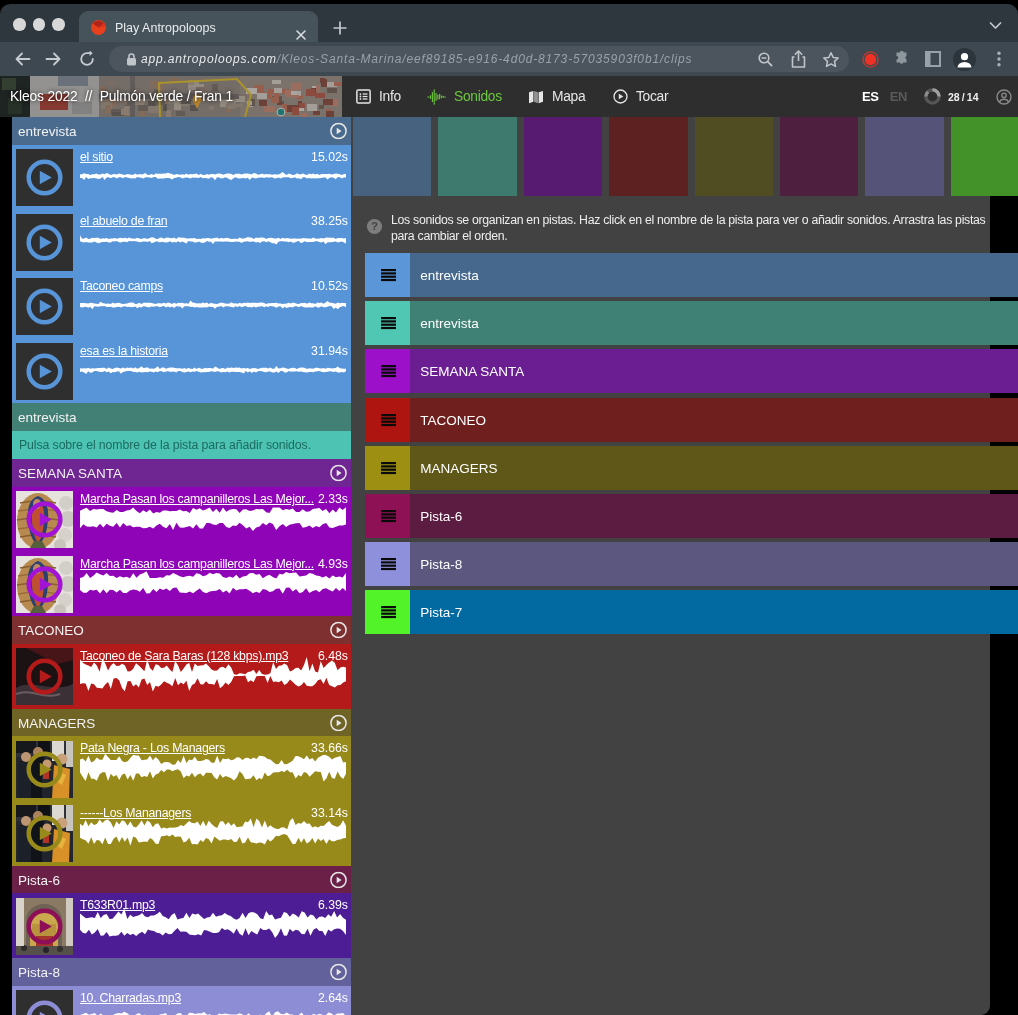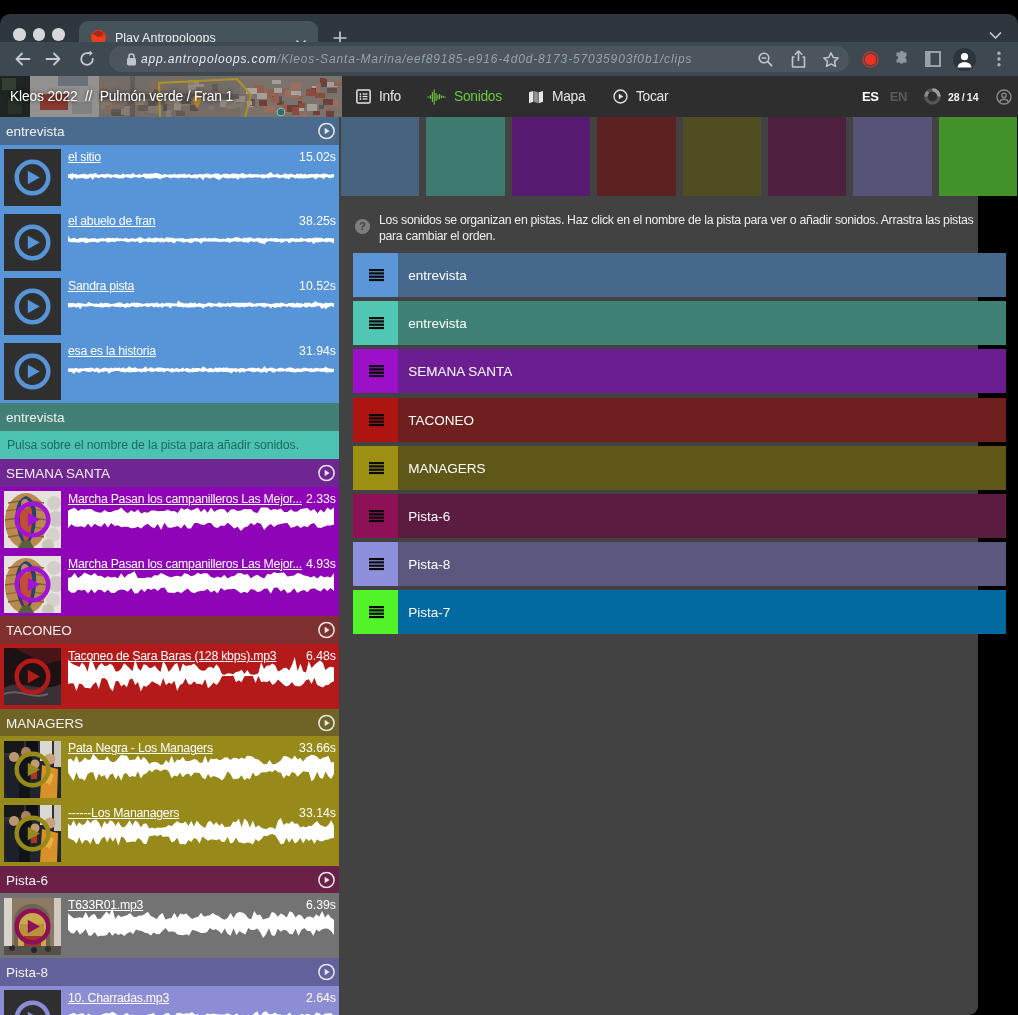--- a/index.html
+++ b/index.html
@@ -1,29 +1,29 @@
 <!DOCTYPE html>
 <html><head><meta charset="utf-8">
 <style>
 * { margin:0; padding:0; box-sizing:border-box; }
 html,body { width:1018px; height:1015px; overflow:hidden; background:#000;
   font-family:"Liberation Sans", sans-serif; }
-#tabbar { position:absolute; left:0; top:14px; width:1018px; height:49px;
+#tabbar { position:absolute; left:0; top:4px; width:1018px; height:49px;
   background:#2e373d; border-radius:10px 10px 0 0; }
 .tl { position:absolute; top:14px; width:12.5px; height:12.5px; border-radius:50%; background:#d7d7d7; }
 #tab { position:absolute; left:79px; top:7px; width:239px; height:35px; background:#46535b;
   border-radius:9px 9px 0 0; }
 #tabtitle { position:absolute; left:36px; top:10px; font-size:12.5px; color:#e9ebed; }
 #navbar { position:absolute; left:0; top:42px; width:1018px; height:34px; background:#3e4850; }
 #pill { position:absolute; left:109px; top:4px; width:740px; height:26px; background:#4c555d; border-radius:13px; }
 #urltxt { position:absolute; left:32px; top:6px; font-size:12px; color:#e9ebed; white-space:nowrap; letter-spacing:0.85px;font-style:italic;}
 #urltxt .g { color:#99a1a8; }
 #appbar { position:absolute; left:0; top:76px; width:1018px; height:41px; background:#2e2e2e; }
 .anav { position:absolute; top:0; height:41px; display:flex; align-items:center; gap:8px; color:#e6e6e6; font-size:13.8px; letter-spacing:-0.3px; }
-#main { position:absolute; left:0; top:117px; width:978px; height:898px; background:#424242;border-radius:9px; }
+#main { position:absolute; left:12px; top:117px; width:978px; height:898px; background:#424242;border-radius:9px; }
 #left { position:absolute; left:0; top:0; width:339px; height:898px; }
 .sec-hdr { position:relative; width:339px; color:#f2f2f2; font-size:13.5px; font-weight:400;}
 .sec-hdr span { position:absolute; left:6px; top:50%; transform:translateY(-50%); }
 .playall { position:absolute; right:4px; top:50%; transform:translateY(-50%); }
 .clip { position:relative; width:339px; }
 .thumb { position:absolute; left:3.5px; top:4.2px; width:57px; height:57px; background:#2f2f2f; overflow:hidden;}
 .ctitle { position:absolute; left:68px; top:5px; font-size:12.3px; letter-spacing:-0.25px; color:#fff; white-space:nowrap;text-decoration:underline; }
 .cdur { position:absolute; right:3px; top:5px; font-size:12.3px; color:#fff; }
 #right { position:absolute; left:339px; top:0; width:679px; height:898px; }
 .sq { position:absolute; top:0; width:78.4px; height:79px; }
@@ -348,21 +348,21 @@
           <path d="M68.0 26.3 L70.0 29.8 L72.1 29.6 L74.1 28.5 L76.2 29.9 L78.2 29.7 L80.3 28.8 L82.3 29.0 L84.4 28.8 L86.4 28.7 L88.5 29.9 L90.5 29.3 L92.6 29.4 L94.6 29.1 L96.6 29.9 L98.7 29.4 L100.7 29.4 L102.8 29.1 L104.8 29.7 L106.9 29.0 L108.9 28.7 L111.0 29.2 L113.0 28.8 L115.1 29.4 L117.1 28.5 L119.2 29.5 L121.2 29.6 L123.2 29.8 L125.3 28.7 L127.3 29.4 L129.4 29.9 L131.4 29.2 L133.5 29.3 L135.5 29.9 L137.6 29.0 L139.6 28.2 L141.7 28.4 L143.7 29.8 L145.8 30.0 L147.8 28.7 L149.8 28.6 L151.9 29.7 L153.9 28.7 L156.0 28.6 L158.0 28.9 L160.1 29.2 L162.1 28.6 L164.2 30.0 L166.2 28.3 L168.3 28.5 L170.3 28.8 L172.4 28.8 L174.4 29.5 L176.4 29.5 L178.5 29.3 L180.5 29.3 L182.6 29.1 L184.6 29.9 L186.7 29.8 L188.7 29.9 L190.8 29.2 L192.8 29.4 L194.9 29.0 L196.9 28.9 L199.0 29.8 L201.0 29.2 L203.0 29.1 L205.1 28.5 L207.1 29.7 L209.2 28.7 L211.2 29.6 L213.3 29.0 L215.3 28.7 L217.4 29.6 L219.4 29.9 L221.5 29.8 L223.5 29.8 L225.6 30.0 L227.6 28.5 L229.6 29.4 L231.7 29.6 L233.7 29.1 L235.8 28.1 L237.8 28.5 L239.9 28.8 L241.9 29.9 L244.0 28.6 L246.0 28.9 L248.1 28.5 L250.1 28.6 L252.2 28.7 L254.2 29.9 L256.2 29.0 L258.3 28.8 L260.3 28.9 L262.4 29.6 L264.4 29.6 L266.5 28.7 L268.5 30.0 L270.6 28.7 L272.6 29.6 L274.7 28.9 L276.7 29.3 L278.8 29.8 L280.8 29.4 L282.8 29.4 L284.9 29.8 L286.9 29.6 L289.0 29.8 L291.0 28.9 L293.1 29.2 L295.1 29.5 L297.2 29.6 L299.2 29.8 L301.3 28.5 L303.3 29.4 L305.4 29.8 L307.4 29.4 L309.4 29.0 L311.5 29.6 L313.5 28.8 L315.6 28.5 L317.6 28.8 L319.7 28.8 L321.7 28.7 L323.8 29.9 L325.8 28.9 L327.9 28.9 L329.9 29.0 L332.0 29.4 L334.0 28.9 L334.0 34.4 L332.0 33.4 L329.9 32.6 L327.9 32.9 L325.8 33.5 L323.8 32.6 L321.7 32.8 L319.7 33.2 L317.6 33.2 L315.6 33.3 L313.5 35.2 L311.5 32.6 L309.4 33.4 L307.4 33.0 L305.4 32.2 L303.3 32.2 L301.3 32.9 L299.2 33.0 L297.2 32.9 L295.1 33.3 L293.1 32.2 L291.0 33.3 L289.0 34.2 L286.9 32.1 L284.9 32.4 L282.8 33.5 L280.8 33.8 L278.8 32.5 L276.7 33.2 L274.7 32.4 L272.6 32.6 L270.6 32.2 L268.5 32.2 L266.5 32.8 L264.4 35.4 L262.4 34.3 L260.3 34.2 L258.3 33.3 L256.2 32.3 L254.2 33.3 L252.2 32.3 L250.1 32.6 L248.1 34.1 L246.0 32.9 L244.0 33.5 L241.9 32.5 L239.9 32.4 L237.8 33.0 L235.8 32.2 L233.7 32.4 L231.7 32.7 L229.6 33.9 L227.6 32.8 L225.6 32.7 L223.5 32.6 L221.5 33.1 L219.4 33.0 L217.4 32.7 L215.3 32.6 L213.3 32.4 L211.2 32.8 L209.2 32.4 L207.1 32.6 L205.1 32.5 L203.0 32.5 L201.0 35.0 L199.0 32.7 L196.9 32.8 L194.9 32.1 L192.8 33.5 L190.8 34.0 L188.7 33.6 L186.7 32.4 L184.6 33.5 L182.6 33.4 L180.5 32.6 L178.5 32.5 L176.4 32.0 L174.4 34.5 L172.4 33.4 L170.3 32.5 L168.3 33.5 L166.2 32.2 L164.2 33.5 L162.1 33.0 L160.1 33.6 L158.0 32.3 L156.0 33.2 L153.9 33.6 L151.9 33.3 L149.8 32.8 L147.8 33.4 L145.8 32.6 L143.7 32.5 L141.7 33.4 L139.6 34.2 L137.6 32.1 L135.5 33.1 L133.5 32.4 L131.4 32.6 L129.4 33.1 L127.3 33.2 L125.3 32.4 L123.2 32.3 L121.2 32.1 L119.2 32.3 L117.1 32.0 L115.1 33.3 L113.0 32.8 L111.0 32.8 L108.9 33.5 L106.9 33.2 L104.8 32.1 L102.8 32.6 L100.7 32.2 L98.7 33.5 L96.6 33.6 L94.6 32.7 L92.6 32.9 L90.5 33.1 L88.5 33.5 L86.4 34.2 L84.4 33.5 L82.3 32.4 L80.3 33.5 L78.2 33.4 L76.2 33.4 L74.1 33.1 L72.1 33.5 L70.0 33.0 L68.0 32.2 Z" fill="#fff"></path>
         </svg>
       </div>
 <div class="clip" style="height:64.7px;background:#5794d8">
         <div class="thumb">
           <svg style="position:absolute;left:0;top:0" width="57" height="57" viewBox="0 0 57 57">
 <circle cx="28.5" cy="28.5" r="15.8" stroke="#5794d8" stroke-width="4.5" fill="none"></circle>
 <path d="M23.8 21.8 L35.8 28.5 L23.8 35.2 Z" fill="#5794d8"></path>
           </svg>
         </div>
-        <span class="ctitle">Sandra pista</span>
+        <span class="ctitle">Taconeo camps</span>
         <span class="cdur">10.52s</span>
         <svg style="position:absolute;left:0;top:0" width="339" height="64.7" viewBox="0 0 339 64.7">
           <path d="M68.0 29.1 L70.0 29.0 L72.1 29.0 L74.1 29.2 L76.2 29.5 L78.2 28.8 L80.3 29.1 L82.3 29.5 L84.4 29.8 L86.4 30.0 L88.5 27.8 L90.5 29.1 L92.6 29.5 L94.6 29.7 L96.6 29.4 L98.7 29.9 L100.7 28.6 L102.8 29.5 L104.8 29.0 L106.9 28.8 L108.9 29.6 L111.0 30.0 L113.0 29.8 L115.1 29.5 L117.1 28.7 L119.2 28.6 L121.2 28.6 L123.2 29.9 L125.3 29.7 L127.3 28.8 L129.4 30.0 L131.4 28.7 L133.5 28.7 L135.5 28.7 L137.6 28.8 L139.6 29.0 L141.7 29.5 L143.7 29.9 L145.8 29.3 L147.8 29.3 L149.8 29.5 L151.9 28.7 L153.9 29.5 L156.0 28.4 L158.0 29.0 L160.1 29.9 L162.1 28.7 L164.2 29.7 L166.2 28.7 L168.3 29.0 L170.3 28.7 L172.4 29.4 L174.4 29.2 L176.4 29.8 L178.5 26.6 L180.5 28.6 L182.6 28.7 L184.6 29.5 L186.7 29.3 L188.7 29.5 L190.8 28.5 L192.8 29.3 L194.9 28.6 L196.9 30.0 L199.0 28.7 L201.0 29.5 L203.0 29.8 L205.1 29.9 L207.1 29.3 L209.2 28.4 L211.2 28.9 L213.3 29.5 L215.3 29.8 L217.4 29.5 L219.4 28.3 L221.5 29.5 L223.5 29.3 L225.6 29.7 L227.6 28.8 L229.6 29.5 L231.7 28.8 L233.7 28.9 L235.8 28.5 L237.8 29.0 L239.9 28.8 L241.9 28.8 L244.0 28.7 L246.0 28.9 L248.1 28.6 L250.1 28.5 L252.2 29.1 L254.2 29.9 L256.2 29.2 L258.3 29.2 L260.3 28.9 L262.4 29.0 L264.4 28.7 L266.5 29.4 L268.5 29.6 L270.6 30.0 L272.6 29.7 L274.7 29.4 L276.7 28.7 L278.8 29.4 L280.8 28.6 L282.8 29.0 L284.9 29.7 L286.9 29.9 L289.0 28.9 L291.0 29.0 L293.1 28.8 L295.1 29.7 L297.2 28.5 L299.2 29.3 L301.3 29.3 L303.3 29.9 L305.4 28.4 L307.4 28.9 L309.4 28.4 L311.5 29.7 L313.5 28.4 L315.6 26.9 L317.6 28.8 L319.7 28.8 L321.7 29.3 L323.8 29.8 L325.8 28.5 L327.9 29.3 L329.9 28.8 L332.0 28.9 L334.0 28.9 L334.0 33.4 L332.0 32.1 L329.9 32.6 L327.9 33.2 L325.8 35.2 L323.8 33.4 L321.7 34.9 L319.7 32.3 L317.6 32.1 L315.6 32.8 L313.5 33.2 L311.5 33.2 L309.4 32.2 L307.4 33.4 L305.4 33.5 L303.3 32.3 L301.3 33.5 L299.2 33.5 L297.2 33.3 L295.1 33.4 L293.1 33.4 L291.0 32.9 L289.0 32.1 L286.9 33.3 L284.9 32.3 L282.8 32.2 L280.8 33.4 L278.8 33.1 L276.7 33.2 L274.7 34.1 L272.6 32.8 L270.6 34.6 L268.5 32.2 L266.5 32.4 L264.4 33.8 L262.4 32.7 L260.3 32.3 L258.3 32.0 L256.2 33.1 L254.2 32.3 L252.2 33.3 L250.1 32.3 L248.1 32.6 L246.0 32.8 L244.0 33.4 L241.9 32.6 L239.9 33.5 L237.8 33.0 L235.8 33.2 L233.7 32.1 L231.7 32.6 L229.6 33.2 L227.6 32.0 L225.6 32.9 L223.5 32.3 L221.5 33.4 L219.4 32.9 L217.4 32.5 L215.3 32.3 L213.3 32.3 L211.2 33.4 L209.2 32.1 L207.1 32.8 L205.1 32.7 L203.0 34.8 L201.0 33.0 L199.0 33.0 L196.9 32.5 L194.9 33.5 L192.8 33.3 L190.8 33.4 L188.7 33.4 L186.7 33.5 L184.6 32.9 L182.6 33.6 L180.5 32.8 L178.5 32.9 L176.4 32.2 L174.4 32.3 L172.4 32.3 L170.3 34.4 L168.3 32.4 L166.2 32.5 L164.2 32.3 L162.1 34.0 L160.1 32.4 L158.0 33.5 L156.0 32.6 L153.9 33.5 L151.9 32.0 L149.8 32.6 L147.8 33.2 L145.8 32.2 L143.7 32.3 L141.7 32.8 L139.6 32.5 L137.6 33.3 L135.5 33.2 L133.5 32.4 L131.4 32.2 L129.4 33.5 L127.3 32.9 L125.3 34.3 L123.2 32.4 L121.2 33.0 L119.2 33.2 L117.1 32.7 L115.1 33.0 L113.0 32.3 L111.0 32.6 L108.9 33.4 L106.9 32.7 L104.8 33.0 L102.8 33.4 L100.7 33.4 L98.7 32.8 L96.6 32.9 L94.6 33.0 L92.6 32.1 L90.5 32.2 L88.5 32.2 L86.4 32.8 L84.4 32.5 L82.3 32.3 L80.3 35.2 L78.2 32.7 L76.2 33.8 L74.1 32.7 L72.1 33.0 L70.0 33.4 L68.0 33.0 Z" fill="#fff"></path>
         </svg>
       </div>
 <div class="clip" style="height:64.7px;background:#5794d8">
         <div class="thumb">
           <svg style="position:absolute;left:0;top:0" width="57" height="57" viewBox="0 0 57 57">
 <circle cx="28.5" cy="28.5" r="15.8" stroke="#5794d8" stroke-width="4.5" fill="none"></circle>
 <path d="M23.8 21.8 L35.8 28.5 L23.8 35.2 Z" fill="#5794d8"></path>
@@ -527,21 +527,21 @@
           <path d="M68.0 22.7 L70.8 24.9 L73.6 19.0 L76.4 25.2 L79.2 21.2 L82.0 24.1 L84.8 23.0 L87.6 18.6 L90.4 21.9 L93.2 19.2 L96.0 18.6 L98.8 21.5 L101.6 27.0 L104.4 20.3 L107.2 23.6 L110.0 19.2 L112.8 20.6 L115.6 24.8 L118.4 20.5 L121.2 25.4 L124.0 26.6 L126.8 23.6 L129.6 19.2 L132.4 24.4 L135.2 19.6 L138.0 21.3 L140.8 26.3 L143.6 22.7 L146.4 22.5 L149.2 27.6 L152.0 26.6 L154.8 27.5 L157.6 26.6 L160.4 26.7 L163.2 26.4 L166.0 26.0 L168.8 23.9 L171.6 25.3 L174.4 22.5 L177.2 20.1 L180.0 22.1 L182.8 22.3 L185.6 20.6 L188.4 25.1 L191.2 19.8 L194.0 25.5 L196.8 19.4 L199.6 22.9 L202.4 25.6 L205.2 26.9 L208.0 20.8 L210.8 20.0 L213.6 24.1 L216.4 21.1 L219.2 24.7 L222.0 22.2 L224.8 26.3 L227.6 25.7 L230.4 25.6 L233.2 20.5 L236.0 21.3 L238.8 17.5 L241.6 26.2 L244.4 17.4 L247.2 19.9 L250.0 26.6 L252.8 19.5 L255.6 26.4 L258.4 24.2 L261.2 26.4 L264.0 27.8 L266.8 28.0 L269.6 26.2 L272.4 26.6 L275.2 28.2 L278.0 19.8 L280.8 17.0 L283.6 24.1 L286.4 22.1 L289.2 22.7 L292.0 19.9 L294.8 22.7 L297.6 22.5 L300.4 26.4 L303.2 25.3 L306.0 26.6 L308.8 24.8 L311.6 25.0 L314.4 22.3 L317.2 19.9 L320.0 23.8 L322.8 25.1 L325.6 26.0 L328.4 23.9 L331.2 19.3 L334.0 24.7 L334.0 37.1 L331.2 37.2 L328.4 38.6 L325.6 38.7 L322.8 40.3 L320.0 40.2 L317.2 38.2 L314.4 43.0 L311.6 37.9 L308.8 39.9 L306.0 37.5 L303.2 42.4 L300.4 37.1 L297.6 40.8 L294.8 42.4 L292.0 37.2 L289.2 41.8 L286.4 36.8 L283.6 42.8 L280.8 43.3 L278.0 38.7 L275.2 34.3 L272.4 33.1 L269.6 33.7 L266.8 35.2 L264.0 34.7 L261.2 38.3 L258.4 40.6 L255.6 38.0 L252.8 43.4 L250.0 41.7 L247.2 41.6 L244.4 42.4 L241.6 41.8 L238.8 41.2 L236.0 36.6 L233.2 41.4 L230.4 42.4 L227.6 35.7 L224.8 40.8 L222.0 41.0 L219.2 38.1 L216.4 39.2 L213.6 38.5 L210.8 38.6 L208.0 39.8 L205.2 37.8 L202.4 35.6 L199.6 42.6 L196.8 38.3 L194.0 37.1 L191.2 41.0 L188.4 38.9 L185.6 43.4 L182.8 43.1 L180.0 43.2 L177.2 36.7 L174.4 40.3 L171.6 41.4 L168.8 35.7 L166.0 35.4 L163.2 36.1 L160.4 33.5 L157.6 35.5 L154.8 34.3 L152.0 35.1 L149.2 35.3 L146.4 42.9 L143.6 42.7 L140.8 38.7 L138.0 37.1 L135.2 41.1 L132.4 40.6 L129.6 41.1 L126.8 41.6 L124.0 36.8 L121.2 35.6 L118.4 44.7 L115.6 36.5 L112.8 40.7 L110.0 36.1 L107.2 41.5 L104.4 35.5 L101.6 37.8 L98.8 43.1 L96.0 43.1 L93.2 36.4 L90.4 43.3 L87.6 39.5 L84.8 39.1 L82.0 43.0 L79.2 36.3 L76.4 42.7 L73.6 39.2 L70.8 38.3 L68.0 36.7 Z" fill="#fff"></path>
         </svg>
       </div>
 <div class="sec-hdr" style="height:27.7px;background:#6b2048">
         <span>Pista-6</span>
         <svg class="playall" width="17" height="17" viewBox="0 0 17 17">
 <circle cx="8.5" cy="8.5" r="7.6" stroke="#e8e8e8" stroke-width="1.5" fill="none"></circle>
 <path d="M6.7 5.2 L11.6 8.5 L6.7 11.8 Z" fill="#e8e8e8"></path>
         </svg>
       </div>
-<div class="clip" style="height:64.7px;background:#737373">
+<div class="clip" style="height:64.7px;background:#4c1d95">
         <div class="thumb"><svg width="57" height="57" viewBox="0 0 57 57">
 <rect width="57" height="57" fill="#cfc9c0"></rect>
 <rect x="8" y="0" width="42" height="57" fill="#8a7a64"></rect>
 <path d="M10 57 L10 22 A18 16 0 0 1 46 22 L46 57 Z" fill="#6e6254"></path>
 <path d="M14 57 L14 24 A14 13 0 0 1 42 24 L42 57 Z" fill="#caa94e"></path>
 <rect x="16" y="26" width="24" height="14" fill="#b8923c"></rect>
 <rect x="20" y="38" width="17" height="16" fill="#a3342c"></rect>
 <rect x="0" y="48" width="57" height="9" fill="#55504a"></rect>
 <circle cx="8" cy="50" r="3" fill="#2e2c2a"></circle>
             <circle cx="30" cy="52" r="3" fill="#26242a"></circle>

